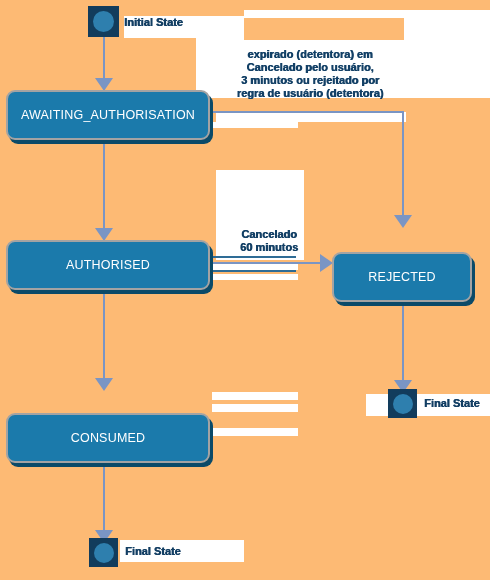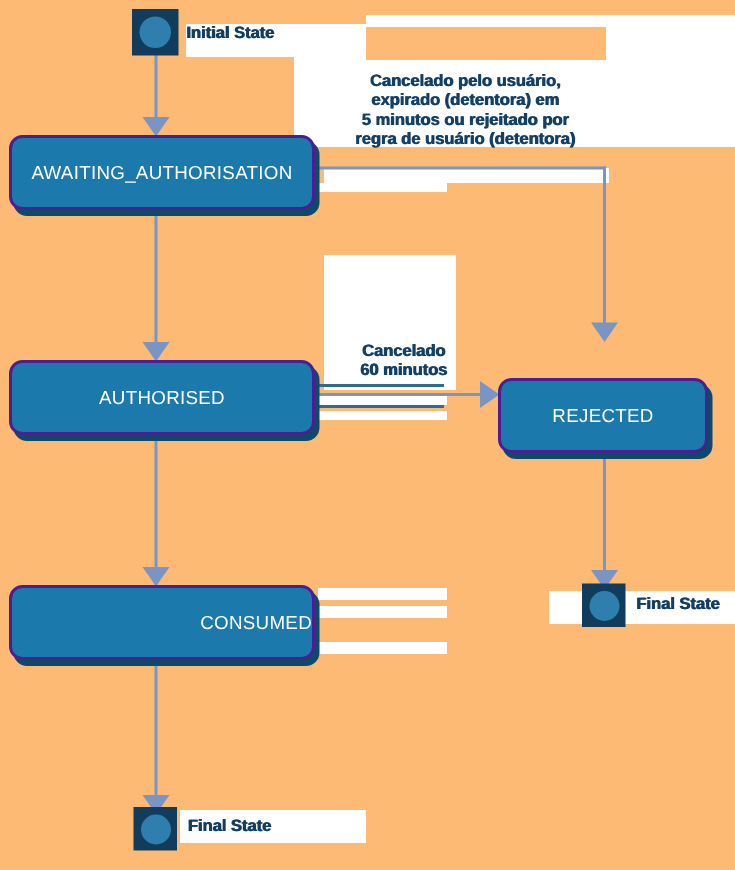--- a/index.html
+++ b/index.html
@@ -15,21 +15,21 @@
     width: 490px;
     height: 580px;
     background: #fdba74;
     overflow: hidden;
   }
   
   .state-box {
     position: absolute;
     box-sizing: border-box;
     background: #1B7AAB;
-    border: 2px solid #4c1d95;
+    border: 2px solid #a3a3a3;
     border-radius: 9px;
     box-shadow: 3px 4px 0 0 #0B4A68;
     display: flex;
     align-items: center;
     justify-content: center;
   }
   .state-label {
     color: #FFFFFF;
     font-size: 12.5px;
     font-family: "Liberation Sans", sans-serif;
@@ -162,38 +162,38 @@
   </div>
 
   <div class="state-box" style="left:6px;top:240px;width:204px;height:50px;justify-content:center;">
     <span class="state-label">AUTHORISED</span>
   </div>
 
   <div class="state-box" style="left:332px;top:240px;width:140px;height:50px;margin-top:12px;">
     <span class="state-label">REJECTED</span>
   </div>
 
-  <div class="state-box" style="left:6px;top:390px;width:204px;height:50px;justify-content:flex-end;">
+  <div class="state-box" style="left:6px;top:413px;width:204px;height:50px;">
     <span class="state-label">CONSUMED</span>
   </div>
 
   <div class="node-square" style="left:388px;top:389px;width:29px;height:29px;">
     <div class="node-circle" style="width:20px;height:20px;"></div>
   </div>
   <div class="node-caption" style="left:424px;top:397px;">Final State</div>
 
   <div class="node-square" style="left:89px;top:538px;width:29px;height:29px;">
     <div class="node-circle" style="width:20px;height:20px;"></div>
   </div>
   <div class="node-caption" style="left:125px;top:545px;">Final State</div>
 
   <div class="edge-label" style="left:222px;top:48px;width:176px;">
+    <div>expirado (detentora) em</div>
     <div>Cancelado pelo usuário,</div>
-    <div>expirado (detentora) em</div>
-    <div>5 minutos ou rejeitado por</div>
+    <div>3 minutos ou rejeitado por</div>
     <div>regra de usuário (detentora)</div>
   </div>
 
   <div class="edge-label" style="left:225px;top:228px;width:88px;">
     <div>Cancelado</div>
     <div>60 minutos</div>
   </div>
 
 </div>
 

